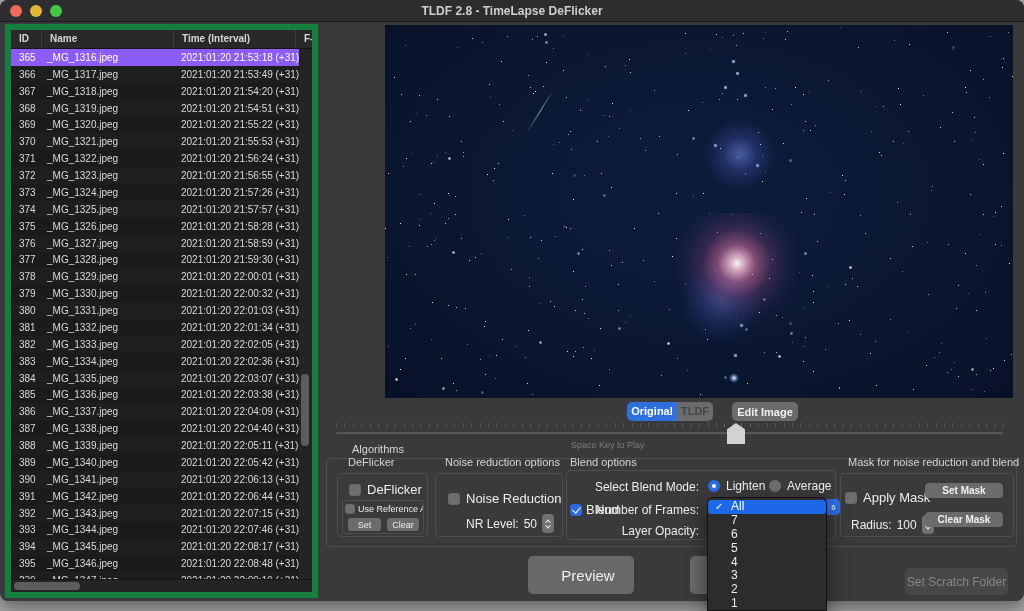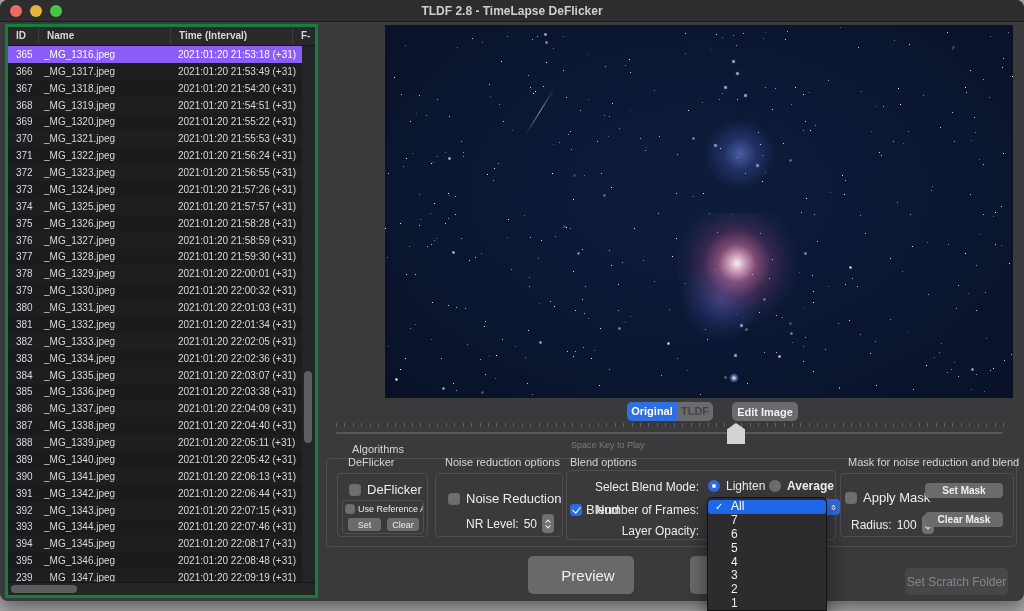--- a/index.html
+++ b/index.html
@@ -10,21 +10,21 @@
   
   .titlebar { position:absolute; left:0; top:0; width:100%; height:22px; background:#2d2d2f;
               border-bottom:1px solid #1a1a1c; border-radius:8px 8px 0 0; }
   .title { position:absolute; left:0; top:0; width:100%; height:22px; line-height:22px; text-align:center;
            font-size:12px; color:#cfcfd1; font-weight:bold; }
   .traffic { position:absolute; left:10px; top:5px; display:flex; gap:8px; }
   .tl { width:12px; height:12px; border-radius:50%; display:inline-block; }
   .tl.red{background:#ee6a5f;} .tl.yellow{background:#e5b43c;} .tl.green{background:#47c645;}
   
   .table-panel { position:absolute; left:5px; top:24px; width:313px; height:574px;
-                 background:#1b1b1d; border:3px solid #15803d; }
+                 background:#1b1b1d; border:6px solid #15803d; }
   .thead { position:absolute; left:0; top:0; width:100%; height:19px; background:#29292b;
            border-bottom:1px solid #161618; display:flex; font-size:10px; color:#d6d6d6; font-weight:bold; }
   .th { line-height:18px; padding-left:8px; border-right:1px solid #3c3c3e; overflow:hidden; white-space:nowrap; }
   .th-id{width:31px;} .th-name{width:132px;} .th-time{width:122px;} .th-f{flex:1; border-right:none;}
   .tbody { position:absolute; left:0; top:19px; width:300px; height:540px; overflow:hidden; }
   .trow { display:flex; height:16.875px; font-size:10px; color:#d9d9d9; align-items:center; background:#1b1b1d; }
   .trow:nth-child(even){ background:#1e1e20; }
   .trow.sel { background:#8b5cf6; color:#ffffff; }
   .td { white-space:nowrap; overflow:hidden; }
   .c-id{ width:31px; padding-left:8px; } .c-name{ width:132px; padding-left:5px; } .c-time{ flex:1; padding-left:7px; }
@@ -434,21 +434,21 @@
       </div>
     </div>
 
     <div class="g-label" style="left:570px; top:456px;">Blend options</div>
     <div class="g-box" style="left:566px; top:470px; width:270px; height:70px;">
       <span class="rlabel" style="left:0; top:9px; width:132px;">Select Blend Mode:</span>
       <div class="chk-row" style="left:141px; top:8px;">
         <span class="radio on"></span>
         <span class="lbl-md">Lighten</span>
       </div>
-      <div class="chk-row" style="left:202px; top:8px;font-weight:bold;">
+      <div class="chk-row" style="left:202px; top:8px;">
         <span class="radio"></span>
         <span class="lbl-md">Average</span>
       </div>
       <div class="chk-row" style="left:3px; top:31px; gap:4px;">
         <span class="cb checked"></span>
         <span class="lbl-lg">Blend</span>
       </div>
       <span class="rlabel" style="left:0; top:32px; width:132px;">Number of Frames:</span>
       <span class="rlabel" style="left:0; top:53px; width:132px;">Layer Opacity:</span>
     </div>

